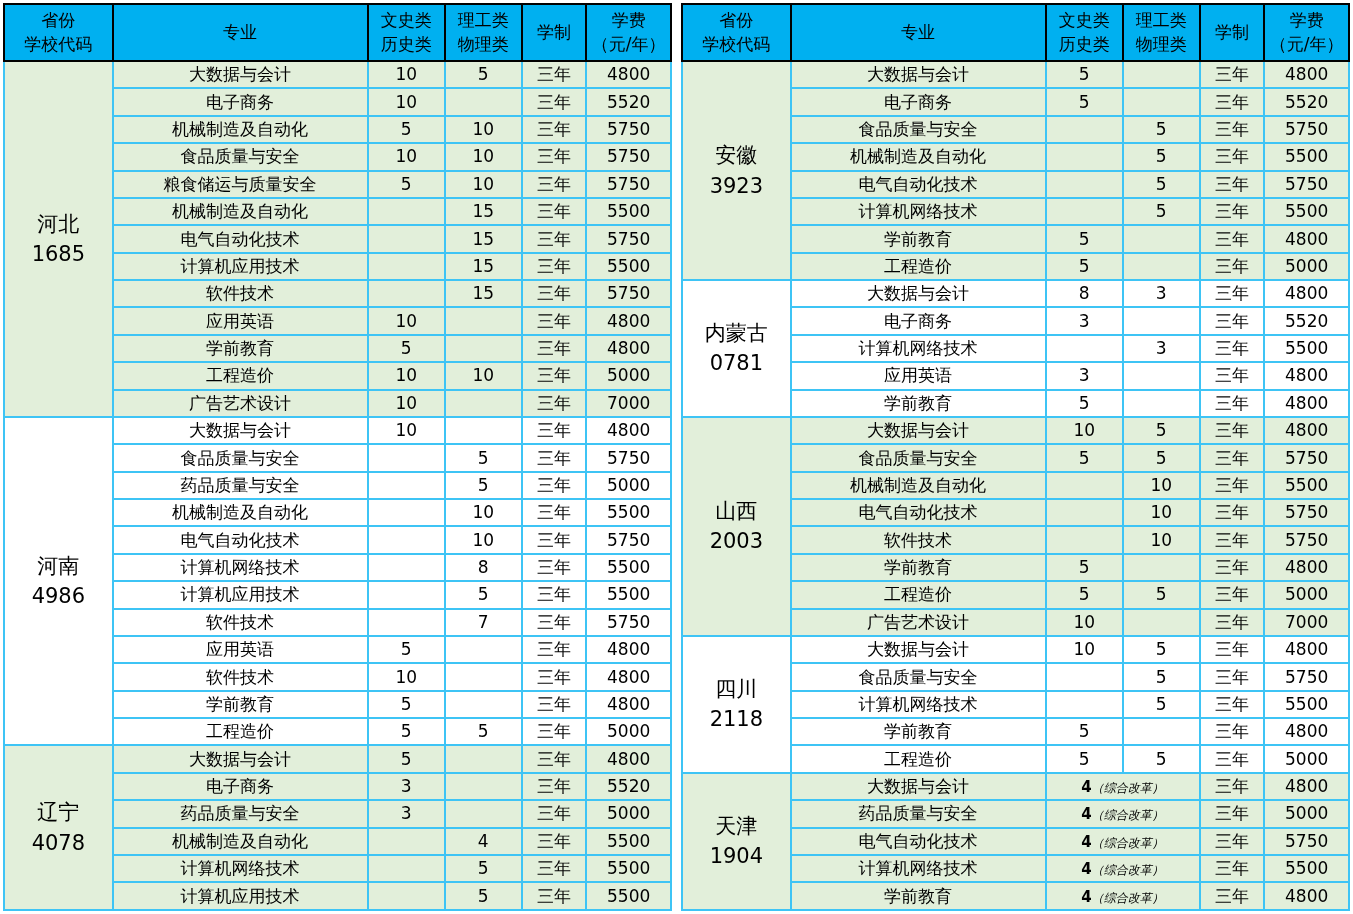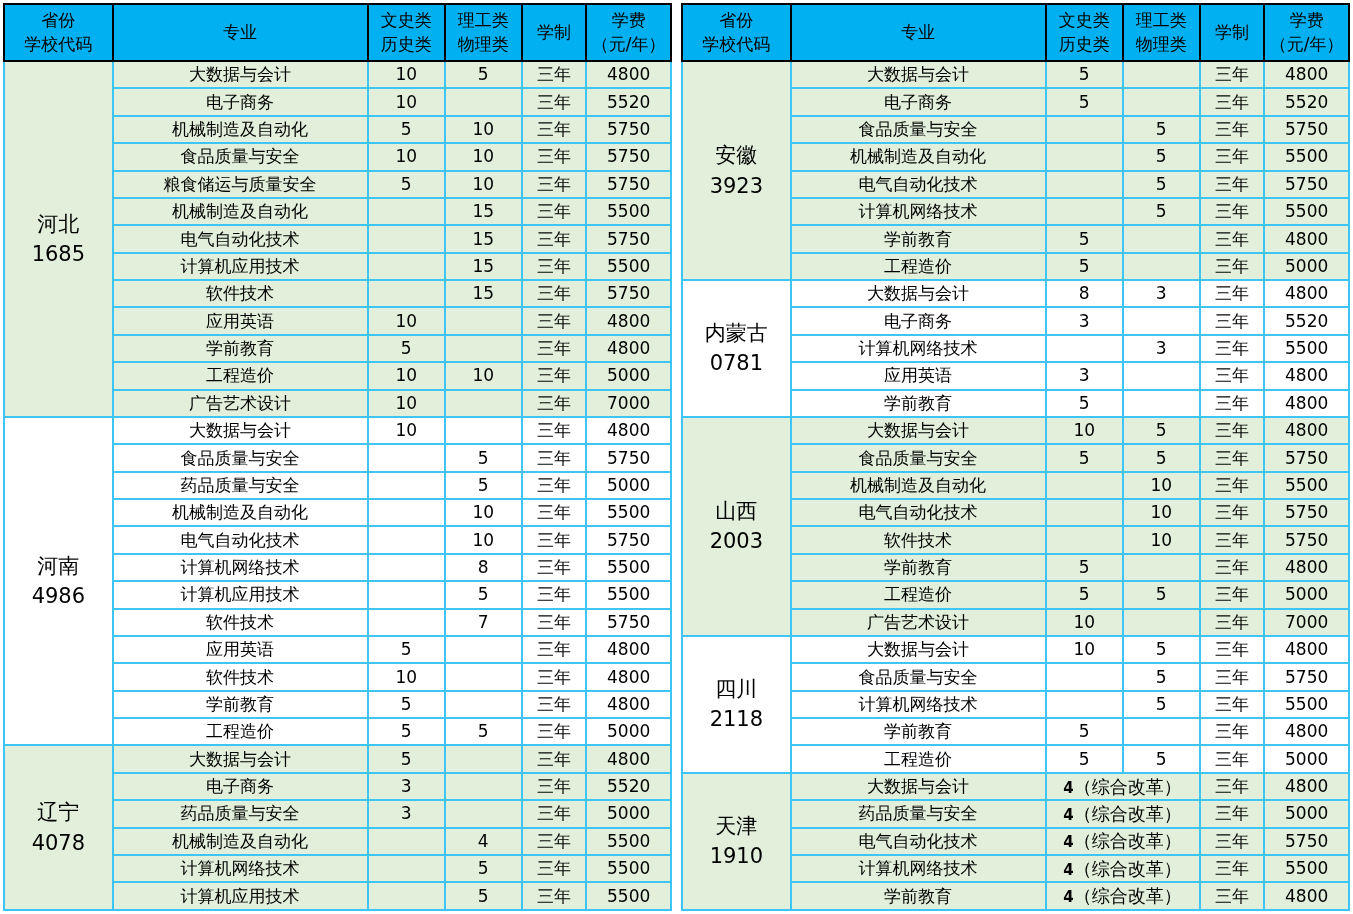--- a/index.html
+++ b/index.html
@@ -58,21 +58,21 @@
     line-height: 1.1;
     padding: 0 1px;
     white-space: nowrap;
     overflow: hidden;
   }
   tr.green td { background: var(--row-green); }
   tr.white td { background: var(--row-white); }
   .line { display: block; }
   td.province { font-size: 21px; line-height: 1.45; }
   .merged-num  { font-weight: bold; font-size: 15px; }
-  .merged-note { font-size: 18px; }
+  .merged-note { font-size: 12px; font-style: italic; }
 </style>
 </head>
 <body>
 
 <div class="wrap">
 
   <table class="plan">
     <colgroup>
       <col class="c-province">
         <col class="c-major">
@@ -562,21 +562,21 @@
         <tr class="white">
           <td>工程造价</td>
           <td>5</td>
           <td>5</td>
           <td>三年</td>
           <td>5000</td>
         </tr>
         <tr class="green">
           <td class="province" rowspan="5">
             <span class="line">天津</span>
-            <span class="line">1910</span>
+            <span class="line">1904</span>
           </td>
           <td>大数据与会计</td>
           <td colspan="2"><span class="merged-num">4</span><span class="merged-note">（综合改革）</span></td>
           <td>三年</td>
           <td>4800</td>
         </tr>
         <tr class="green">
           <td>药品质量与安全</td>
           <td colspan="2"><span class="merged-num">4</span><span class="merged-note">（综合改革）</span></td>
           <td>三年</td>

